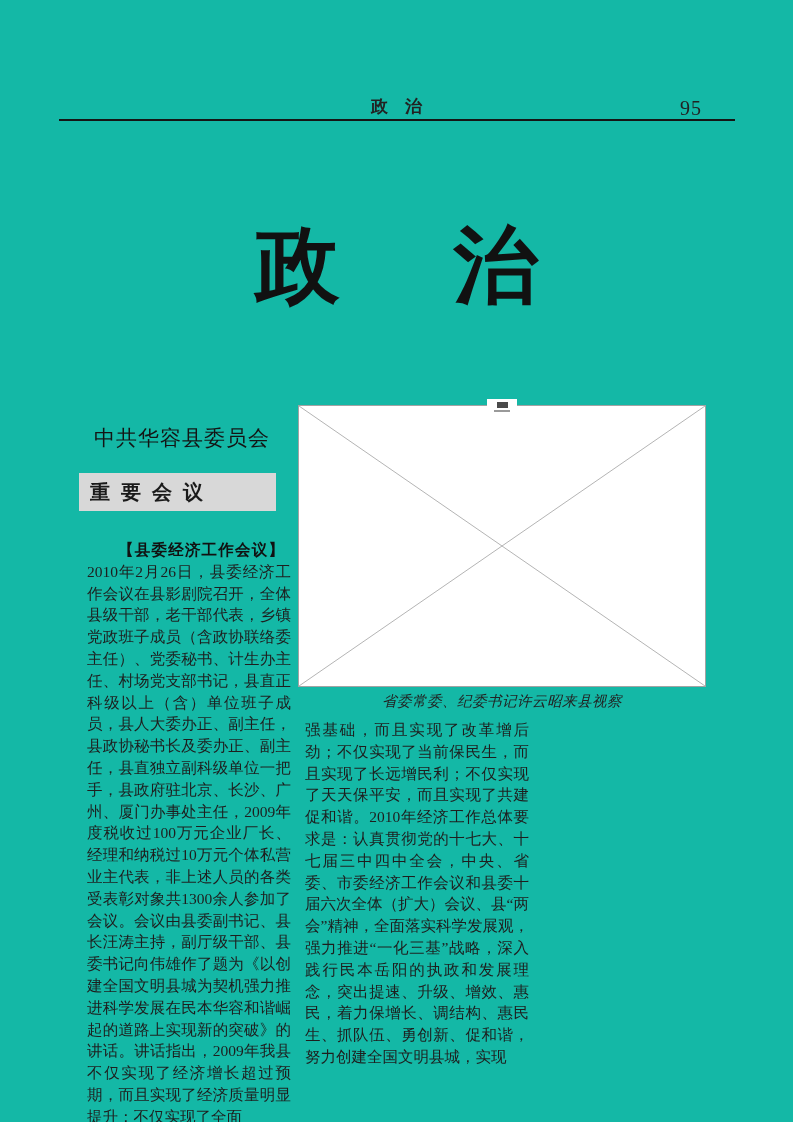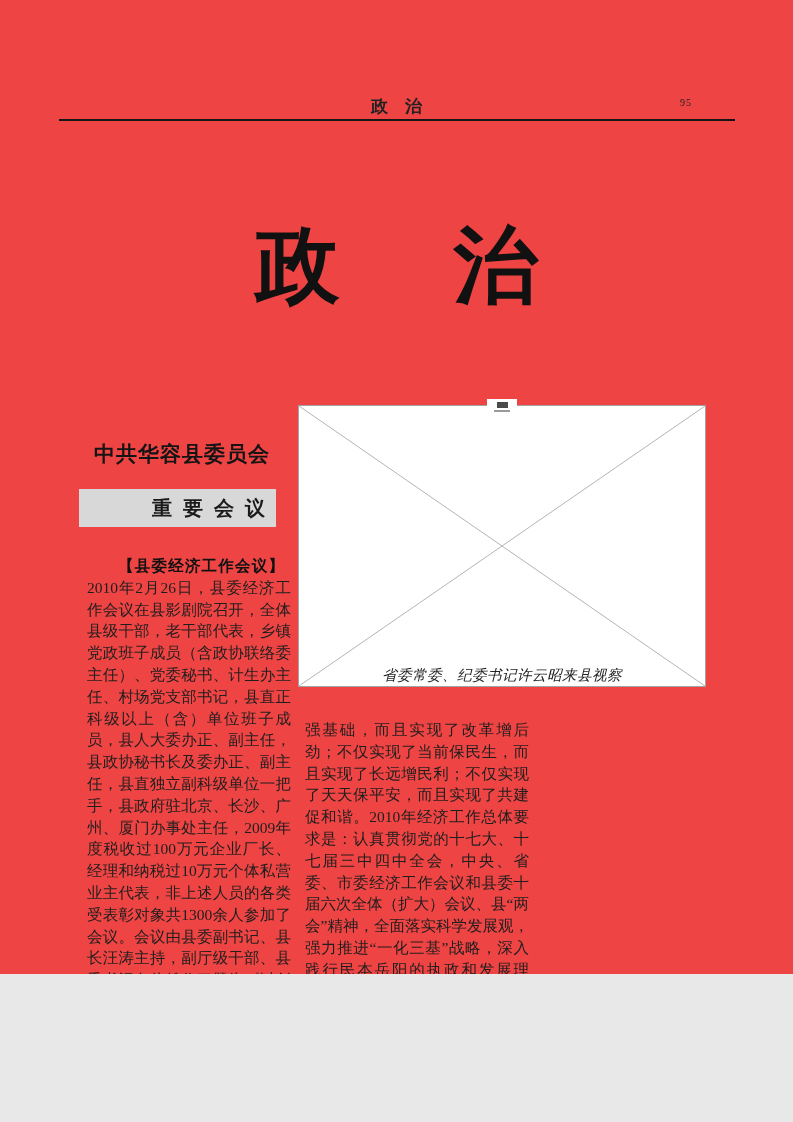--- a/index.html
+++ b/index.html
@@ -1,58 +1,58 @@
 <!DOCTYPE html>
 <html><head>
 <meta charset="utf-8">
 <style>
   * { margin:0; padding:0; box-sizing:border-box; }
   html,body { background:#e8e8e8; }
   .page {
     position:relative;
-    width:793px; height:974px;
+    width:793px; height:1122px;
     margin:0 auto;
-    background:#ef4444;
+    background:#14b8a6;
     color:#1c1c1c;
     font-family:"Liberation Serif", serif;
     overflow:hidden;
   }
   
   .running-head {
     position:absolute; top:95px; left:0; width:100%;
     text-align:center; font-size:17px; font-weight:bold;
     color:#222;
   }
   .page-number {
     position:absolute; top:97px; left:680px;
-    font-size:10px; color:#222; letter-spacing:1px;
+    font-size:20px; color:#222; letter-spacing:1px;
   }
   .head-rule {
     position:absolute; top:119px; left:59px;
     width:676px; height:2px; background:#151515;
   }
   
   .big-title {
     position:absolute; top:218px; left:0; width:100%;
     display:flex; justify-content:center; gap:114px;
     font-size:84px; font-weight:bold; color:#111;
     line-height:1.15;
   }
   
   .col-left {
     position:absolute; left:73px; top:424px; width:218px;
   }
   .committee-heading {
-    text-align:center; font-size:21px; font-weight:bold;
-    letter-spacing:1px; color:#141414;margin-top:16px;
+    text-align:center; font-size:21px; font-weight:normal;
+    letter-spacing:1px; color:#141414;
   }
   .section-box {
     margin:21px 0 0 6px; width:197px; height:38px;
     background:#d8d8d8;
-    display:flex; align-items:center; justify-content:flex-end;
+    display:flex; align-items:center; justify-content:flex-start;
     font-family:"Liberation Sans", sans-serif;
     font-size:20px; font-weight:600; color:#1a1a1a;
     letter-spacing:11px; text-indent:11px;
   }
   .body-text {
     font-size:15.5px; line-height:21.8px;
     text-align:justify; color:#1e1e1e;
   }
   .col-left .body-text { margin-top:28px;margin-left:14px; }
   .col-left .body-text p { text-indent:2em; }
@@ -68,21 +68,21 @@
   }
   .photo-box svg { display:block; width:100%; height:100%; }
   .broken-icon {
     position:absolute; top:-7px; left:50%; transform:translateX(-50%);
     width:30px; height:16px; background:#ffffff;
     display:flex; flex-direction:column; align-items:center; justify-content:center;
   }
   .broken-icon .glyph { width:11px; height:6px; background:#4a4a4a; }
   .broken-icon .tick { margin-top:2px; width:16px; height:2px; background:#9a9a9a; }
   .photo-caption {
-    position:absolute; left:298px; top:666px; width:408px;
+    position:absolute; left:298px; top:692px; width:408px;
     text-align:center; font-style:italic;
     font-size:14.5px; color:#222; letter-spacing:0.5px;font-family:Liberation Mono, monospace;
   }
   
   .col-middle {
     position:absolute; left:305px; top:719px; width:224px;
   }
   .col-right {
     position:absolute; left:521px; top:719px; width:217px;
   }

